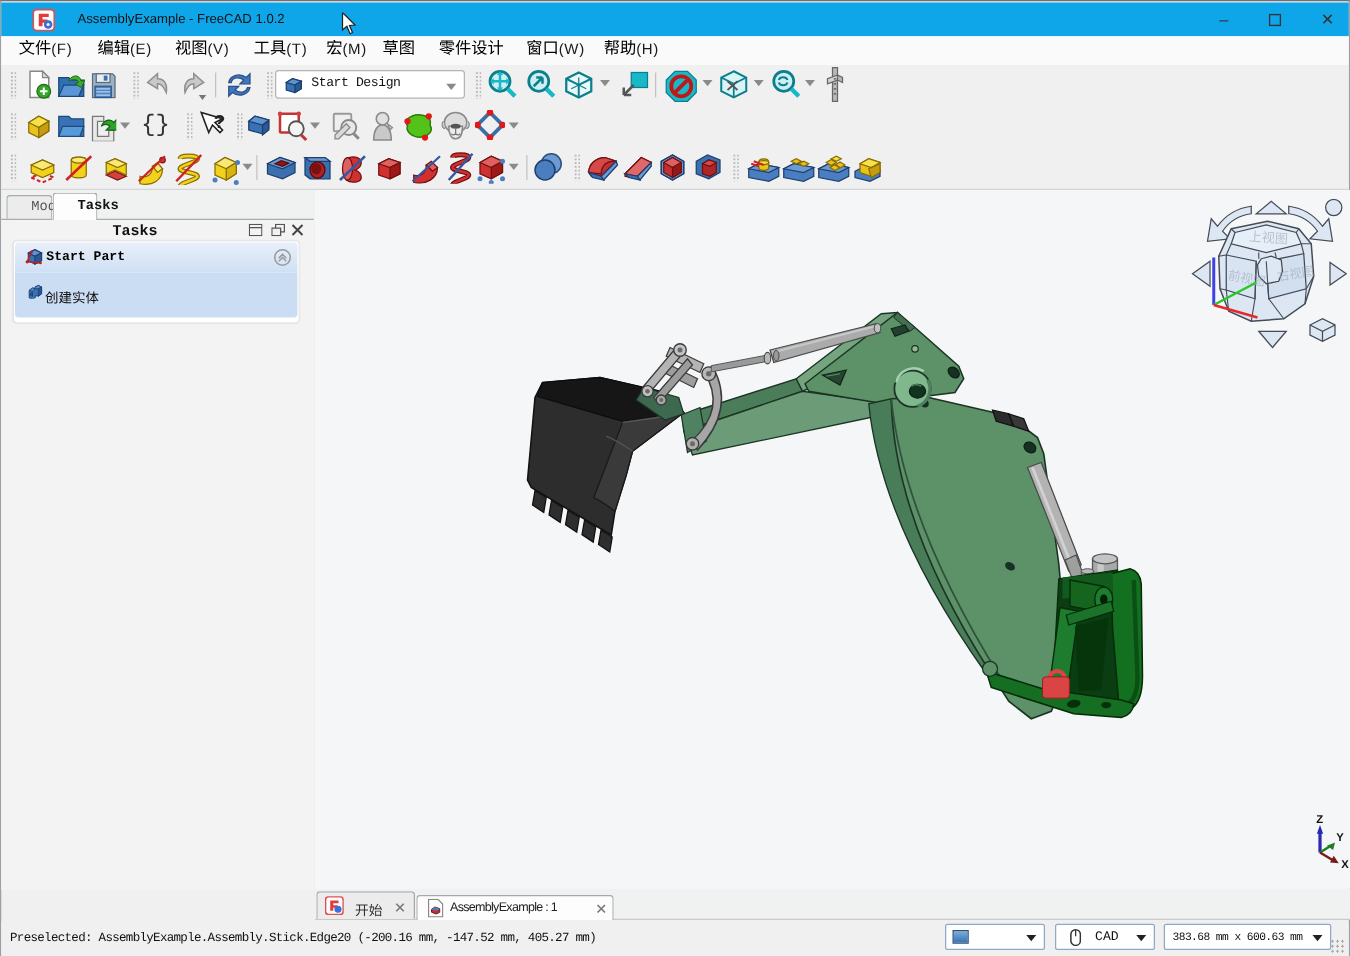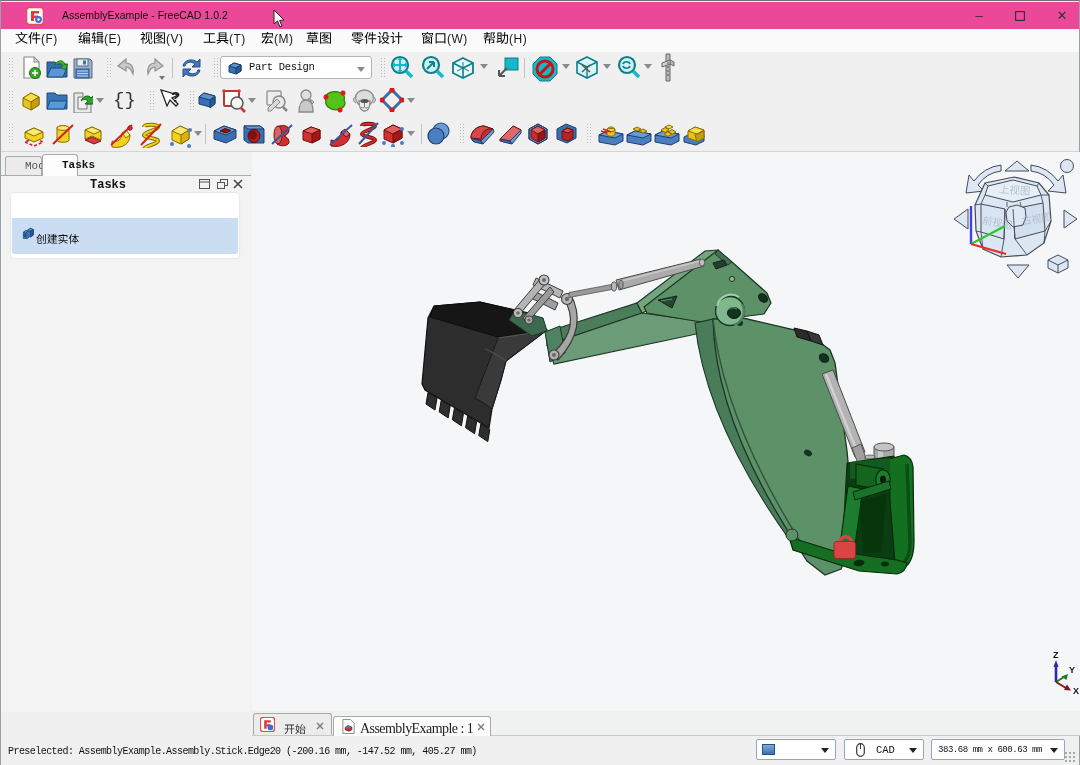--- a/index.html
+++ b/index.html
@@ -1,19 +1,19 @@
 <!DOCTYPE html>
 <html><head><meta charset="utf-8"><style>
 *{margin:0;padding:0;box-sizing:border-box}
 html,body{width:1080px;height:765px;overflow:hidden;background:#fff;
  font-family:"Liberation Sans",sans-serif;}
 #win{position:absolute;left:0;top:0;width:1080px;height:765px;background:#f0f0f0;
  border:1px solid #9aa0a6;border-top:1px solid #6f7378;}
 .mono{font-family:"Liberation Mono",monospace;}
-#titlebar{position:absolute;left:0;top:1px;width:1078px;height:27px;background:#ec4899;}
+#titlebar{position:absolute;left:0;top:1px;width:1078px;height:27px;background:#0ea5e9;}
 #title-text{position:absolute;left:61px;top:7px;font-size:10.5px;color:#111;letter-spacing:0;}
 .wbtn{position:absolute;top:0;width:46px;height:27px;color:#333;text-align:center;line-height:27px;font-size:13px;}
 #menubar{position:absolute;left:0;top:28px;width:1078px;height:23px;background:#fafafa;}
 .menu-item{position:absolute;top:3px;height:18px;font-size:12px;color:#1a1a1a;white-space:nowrap;letter-spacing:0.5px;}
 #toolbars{position:absolute;left:0;top:51px;width:1078px;height:100px;background:#f0f0f0;border-bottom:1px solid #d5d5d5;}
 .trow{position:absolute;left:0;width:1078px;}
 .grip{position:absolute;width:5px;background-image:radial-gradient(circle,#b9b9b9 30%,transparent 32%);background-size:3px 3px;}
 .tsep{position:absolute;width:1px;background:#c2c2c2;}
 .ticon{position:absolute;}
 .tcaret{position:absolute;width:0;height:0;border-left:4px solid transparent;border-right:4px solid transparent;border-top:5px solid #8a8a8a;}
@@ -22,21 +22,21 @@
 .ptab{position:absolute;border:1px solid #ababab;border-bottom:none;border-radius:3px 3px 0 0;
  font-family:"Liberation Mono",monospace;text-align:center;padding-left:19px;}
 #paneltitle{position:absolute;left:0;top:22px;width:250px;height:22px;}
 #taskcard{position:absolute;left:10px;top:41px;width:228px;height:65px;background:#fff;border-radius:3px;
  box-shadow:0 0 2px rgba(0,0,0,.15);}
 #taskhead{position:absolute;left:1px;top:1px;width:226px;height:24px;border-radius:3px 3px 0 0;
  background:linear-gradient(#e8eff9,#cfe0f4);}
 #taskbody{position:absolute;left:1px;top:25px;width:226px;height:36px;background:#cbddf3;border-radius:0 0 3px 3px;}
 #viewport{position:absolute;left:251px;top:151px;width:828px;height:559px;background:#f5f6f7;}
 #doctabs{position:absolute;left:251px;top:710px;width:828px;height:25px;background:#f0f1f1;border-bottom:1px solid #c9c9c9;}
-.dtab{position:absolute;font-family:Liberation Serif, serif;font-size:14px;color:#222;letter-spacing:-0.55px;}
+.dtab{position:absolute;font-family:Liberation Sans, sans-serif;font-size:10px;color:#222;letter-spacing:-0.55px;}
 #statusbar{position:absolute;left:0;top:736px;width:1078px;height:28px;background:#f0f0f0;}
 #status-text{position:absolute;left:7px;top:9px;font-size:10px;color:#111;letter-spacing:-0.55px;white-space:nowrap;}
 .scombo{position:absolute;top:2px;height:21px;background:#fff;border:1px solid #8fa8c8;border-radius:2px;}
 .scombo .car{position:absolute;right:6px;top:8px;width:0;height:0;border-left:4px solid transparent;border-right:4px solid transparent;border-top:5px solid #222;}
 </style></head><body>
 <div id="win">
     <svg width="0" height="0" style="position:absolute">
       <defs>
         <path id="g0" d="M725 630 802 607Q739 426 640 294Q541 162 403 72Q265 -19 83 -78Q79 -69 71 -55Q63 -42 53 -29Q44 -15 36 -7Q215 45 348 128Q482 212 575 335Q668 459 725 630ZM270 626Q327 471 424 345Q521 219 657 129Q793 40 967 -4Q959 -12 949 -24Q939 -37 930 -50Q922 -62 915 -73Q736 -24 599 71Q462 165 363 300Q265 435 201 603ZM50 664H954V590H50ZM423 823 501 847Q524 811 547 768Q569 724 580 693L497 666Q488 697 467 742Q446 786 423 823Z"></path>
         <path id="g1" d="M604 828H679V-80H604ZM432 790 504 775Q490 706 471 638Q451 571 427 513Q402 455 373 409Q366 415 354 422Q343 429 330 436Q318 443 309 447Q338 488 362 544Q385 599 403 662Q421 725 432 790ZM441 635H909V562H423ZM317 341H953V267H317ZM268 836 339 815Q307 730 266 648Q224 565 176 493Q127 420 75 363Q71 372 64 386Q56 400 47 414Q39 429 32 437Q79 486 123 550Q166 614 204 688Q241 761 268 836ZM167 579 238 650 239 649V-78H167Z"></path>
@@ -157,21 +157,21 @@
           <path d="M20 14 C19 20 11 22 6 18 L3 21 L3 13 L11 13 L8 16 C12 19 17 18 18 14 Z" fill="#4077c0" stroke="#2a4f86" stroke-width="1"></path>
         </svg></div>
       <div class="grip" style="left:212px;top:56px;height:22px"></div>
     </div>
     <div id="wbcombo">
       <svg style="position:absolute;left:6px;top:3px" width="16" height="16" viewBox="0 0 16 16">
         <path d="M2 6l5-3 7 2v6l-5 3-7-2z" fill="#3a71b5" stroke="#1d3f6e"></path>
         <path d="M2 6l5-3 7 2-5 3z" fill="#5e93d2" stroke="#1d3f6e"></path>
         <path d="M9 8l5-3v6l-5 3z" fill="#2a5a96" stroke="#1d3f6e"></path>
       </svg>
-      <span class="mono" style="position:absolute;left:28px;top:4px;font-size:10.5px;color:#111;letter-spacing:-0.35px">Part Design</span>
+      <span class="mono" style="position:absolute;left:28px;top:4px;font-size:10.5px;color:#111;letter-spacing:-0.35px">Start Design</span>
       <div class="tcaret" style="left:136px;top:10px"></div>
     </div>
     <div class="trow" style="top:0;height:0">
       <div class="grip" style="left:379px;top:56px;height:22px"></div>
       <div class="ticon" style="left:388px;top:54px"><svg width="26" height="26" viewBox="0 0 26 26">
           <circle cx="11" cy="10" r="8" fill="#cdeef2" stroke="#0d7f8c" stroke-width="2.2"></circle>
           <path d="M11 4v12M5 10h12" stroke="#17b8c8" stroke-width="2"></path>
           <path d="M11 2l2.5 3h-5zM11 18l2.5-3h-5zM3 10l3-2.5v5zM19 10l-3-2.5v5z" fill="#17b8c8"></path>
           <path d="M17 16l6 6" stroke="#17b8c8" stroke-width="3.5"></path>
         </svg></div>
@@ -436,20 +436,36 @@
         </svg>
         <svg style="position:absolute;left:216px;top:5px" width="11" height="10" viewBox="0 0 11 10">
           <rect x="3.5" y="0.5" width="7" height="6" fill="none" stroke="#555"></rect>
           <rect x="0.5" y="3.5" width="7" height="6" fill="#f0f0f0" stroke="#555"></rect>
         </svg>
         <svg style="position:absolute;left:232px;top:5px" width="10" height="10" viewBox="0 0 10 10">
           <path d="M1 1L9 9M9 1L1 9" stroke="#444" stroke-width="1.6"></path>
         </svg>
       </div>
       <div id="taskcard">
+        <div id="taskhead">
+          <svg style="position:absolute;left:8px;top:4px" width="15" height="15" viewBox="0 0 17 17">
+            <path d="M3 5l6-3 6 3v7l-6 3-6-3z" fill="#3a71b5" stroke="#1d3f6e"></path>
+            <path d="M3 5l6-3 6 3-6 3z" fill="#5e93d2" stroke="#1d3f6e"></path>
+            <path d="M9 8l6-3v7l-6 3z" fill="#2a5a96" stroke="#1d3f6e"></path>
+            <path d="M2 13l4-9M2 13l12 1" stroke="#c02020" stroke-width="1.4" fill="none"></path>
+            <circle cx="2" cy="13" r="1.5" fill="#c02020"></circle>
+            <circle cx="6" cy="4" r="1.3" fill="#c02020"></circle>
+            <circle cx="14" cy="14" r="1.3" fill="#c02020"></circle>
+          </svg>
+          <span class="mono" style="position:absolute;left:25px;top:6px;font-size:10.5px;font-weight:bold;color:#000">Start Part</span>
+          <svg style="position:absolute;left:207px;top:5px" width="14" height="14" viewBox="0 0 14 14">
+            <circle cx="7" cy="7" r="6.2" fill="none" stroke="#9a9a9a" stroke-width="1.2"></circle>
+            <path d="M4 7.5l3-3 3 3M4 10l3-3 3 3" fill="none" stroke="#9a9a9a" stroke-width="1.2"></path>
+          </svg>
+        </div>
         <div id="taskbody">
           <svg style="position:absolute;left:10px;top:9px" width="12" height="12" viewBox="0 0 18 18">
             <path d="M2 8l4-3 3 1V4l4-2 4 2v8l-4 3-3-1v2l-4 3-4-2z" fill="#3a71b5" stroke="#1d3f6e"></path>
             <path d="M2 8l4-3 3 1-3 3zM9 6V4l4-2 4 2-4 2z" fill="#5e93d2" stroke="#1d3f6e"></path>
             <path d="M13 6l4-2v8l-4 3zM6 15l-4-2 4-3z" fill="#2a5a96" stroke="#1d3f6e"></path>
           </svg>
           <span style="position:absolute;left:24px;top:10px"><svg width="43.2" height="10.8" viewBox="0 0 4000 1000" style="vertical-align:-0.18em" fill="#111">
               <use href="#g17" transform="translate(0,830) scale(1,-1)"></use>
               <use href="#g18" transform="translate(1000,830) scale(1,-1)"></use>
               <use href="#g19" transform="translate(2000,830) scale(1,-1)"></use>

